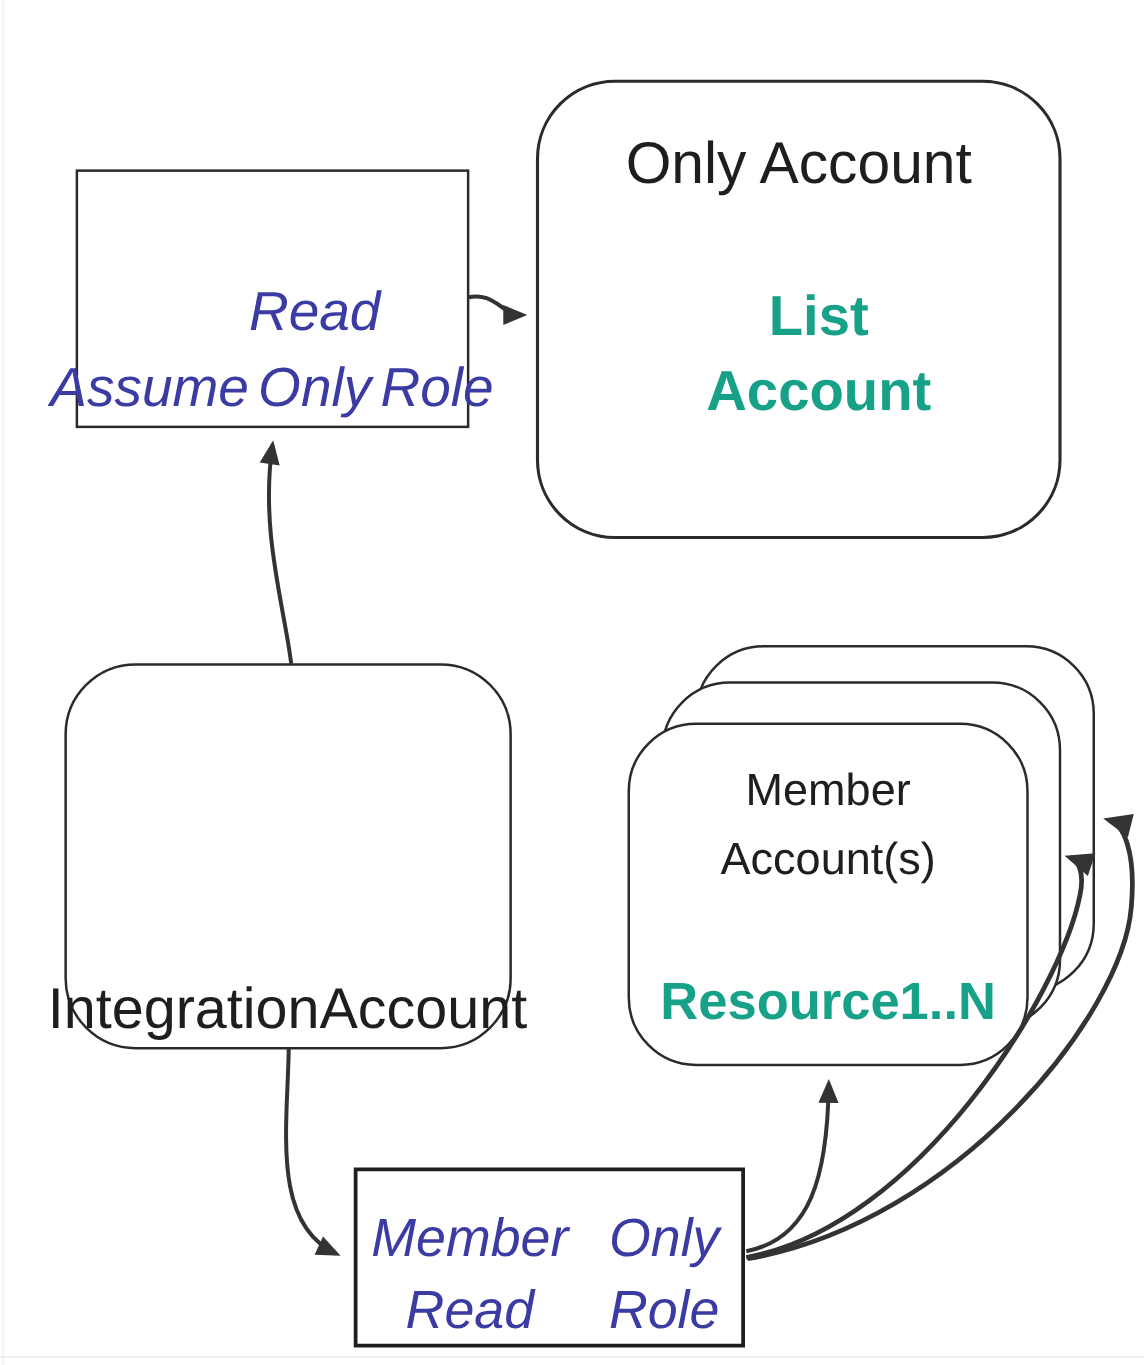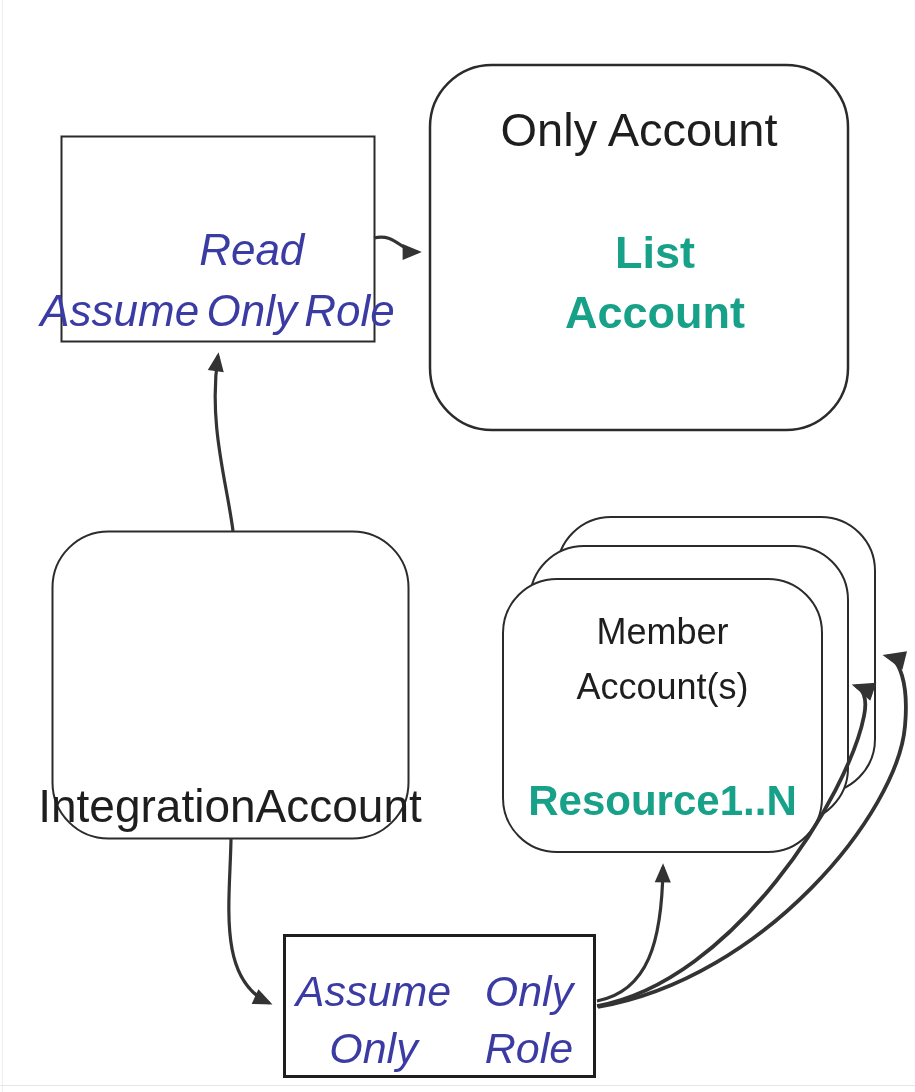--- a/index.html
+++ b/index.html
@@ -123,17 +123,17 @@
     <div>Account</div>
   </div>
 
   <div id="member-title" class="lbl">
     <div>Member</div>
     <div>Account(s)</div>
   </div>
   <div id="member-resources" class="lbl teal-bold">Resource1..N</div>
 
   <div id="assume-bottom-label" class="lbl flex-center role-text">
-    <div>Assume Only</div>
+    <div>Member Read</div>
     <div>Only Role</div>
   </div>
 
 </div>
 
 </body></html>

